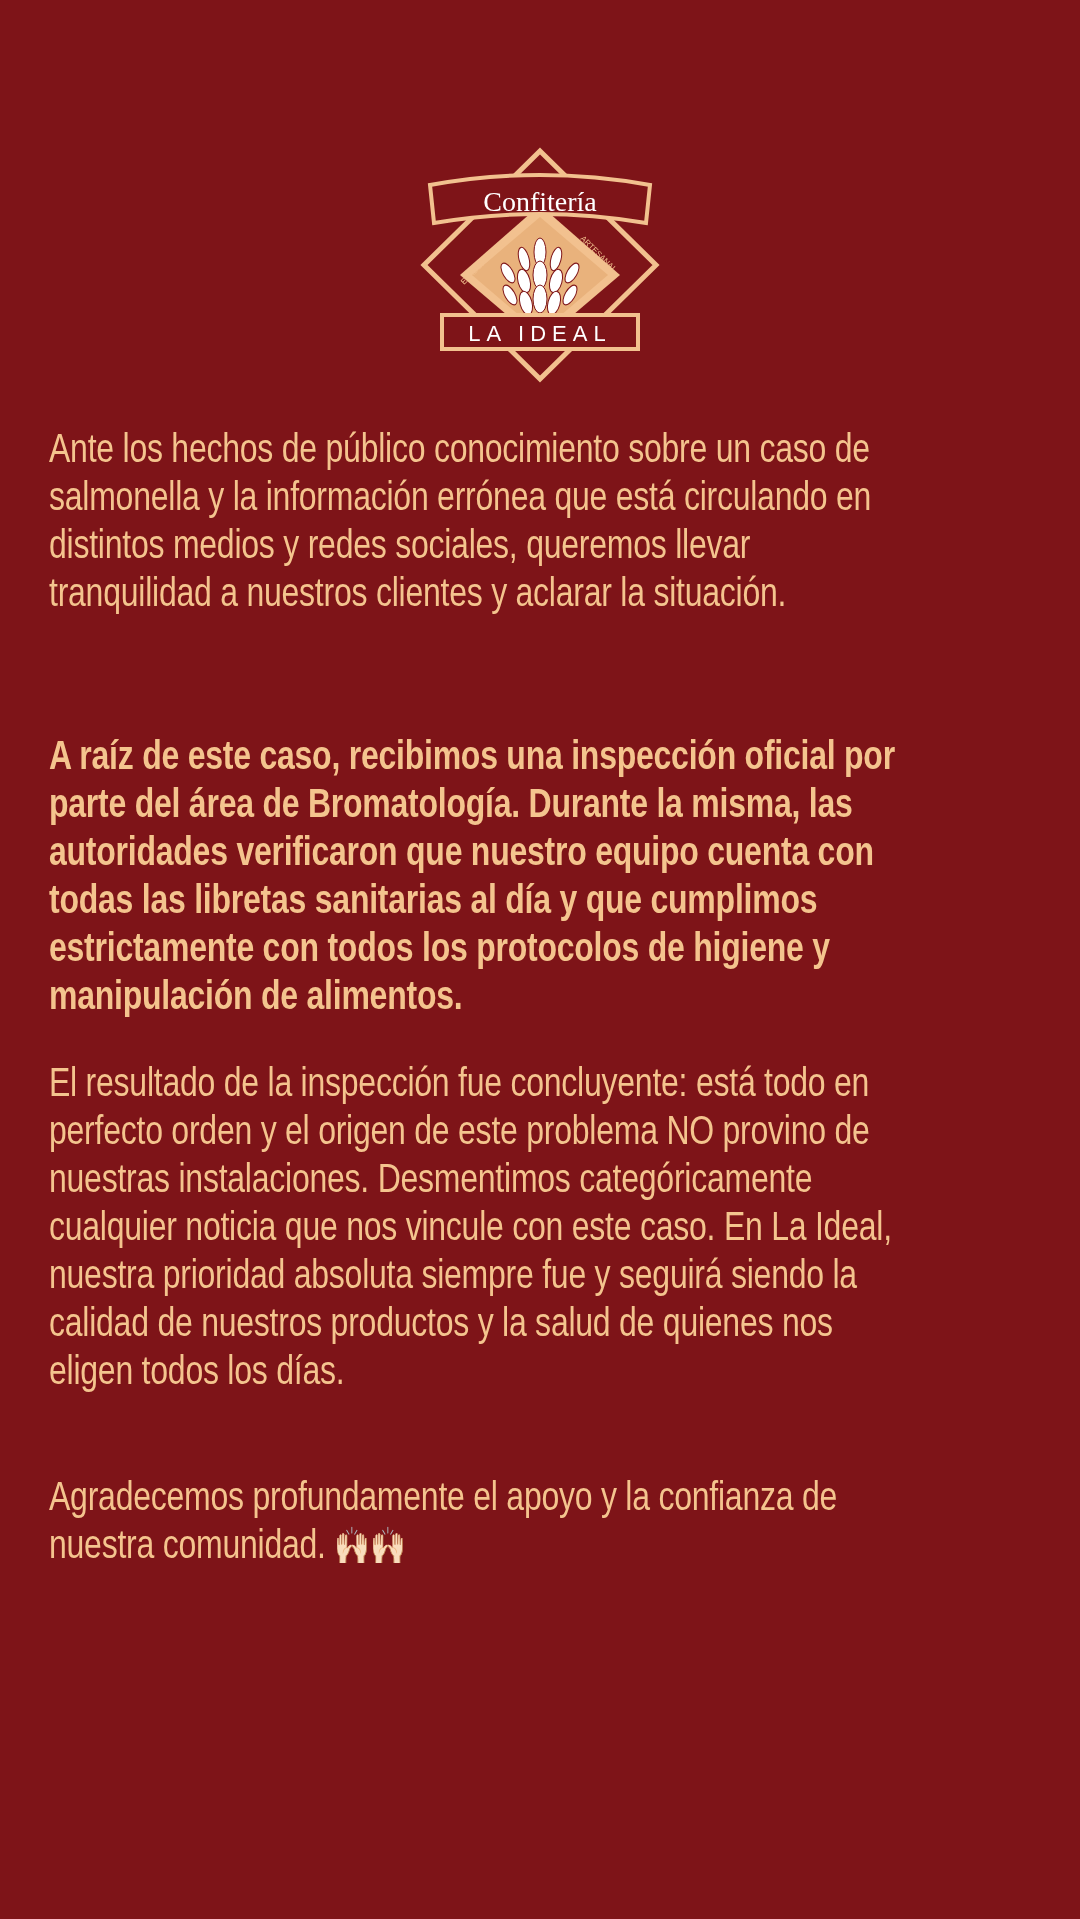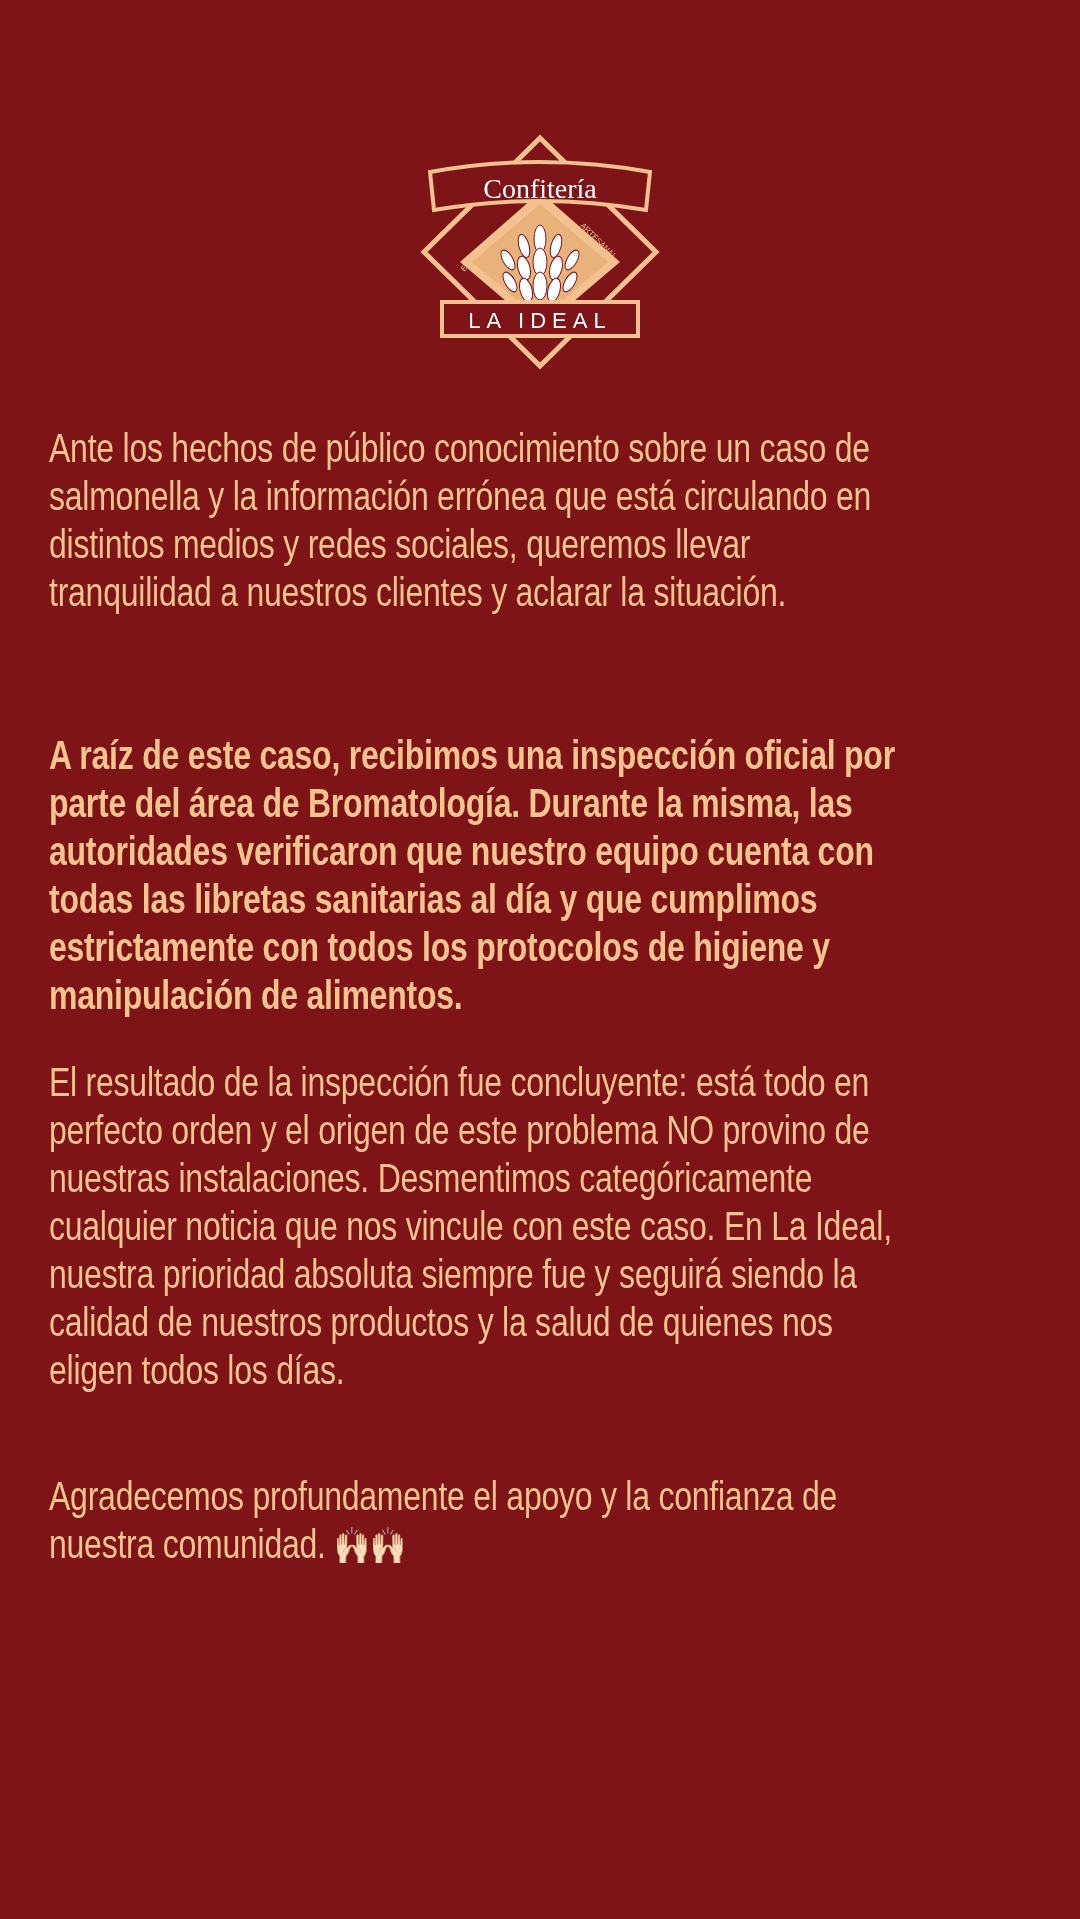--- a/index.html
+++ b/index.html
@@ -4,21 +4,21 @@
 <style>
   html, body { margin: 0; padding: 0; }
   body {
     width: 1080px; height: 1919px;
     background: #7e1418;
     overflow: hidden;
     position: relative;
     font-family: "Liberation Sans", "DejaVu Sans", sans-serif;
   }
   .logo {
-    position: absolute; left: 420px; top: 134px; width: 240px; height: 236px;
+    position: absolute; left: 420px; top: 147px; width: 240px; height: 236px;
   }
   .content {
     position: absolute; left: 45px; top: 420px; width: 1000px;
     color: #f4c48e;
   }
   .para { margin: 4px; }
   .line {
     display: block;
     white-space: nowrap;
     font-size: 40px;

